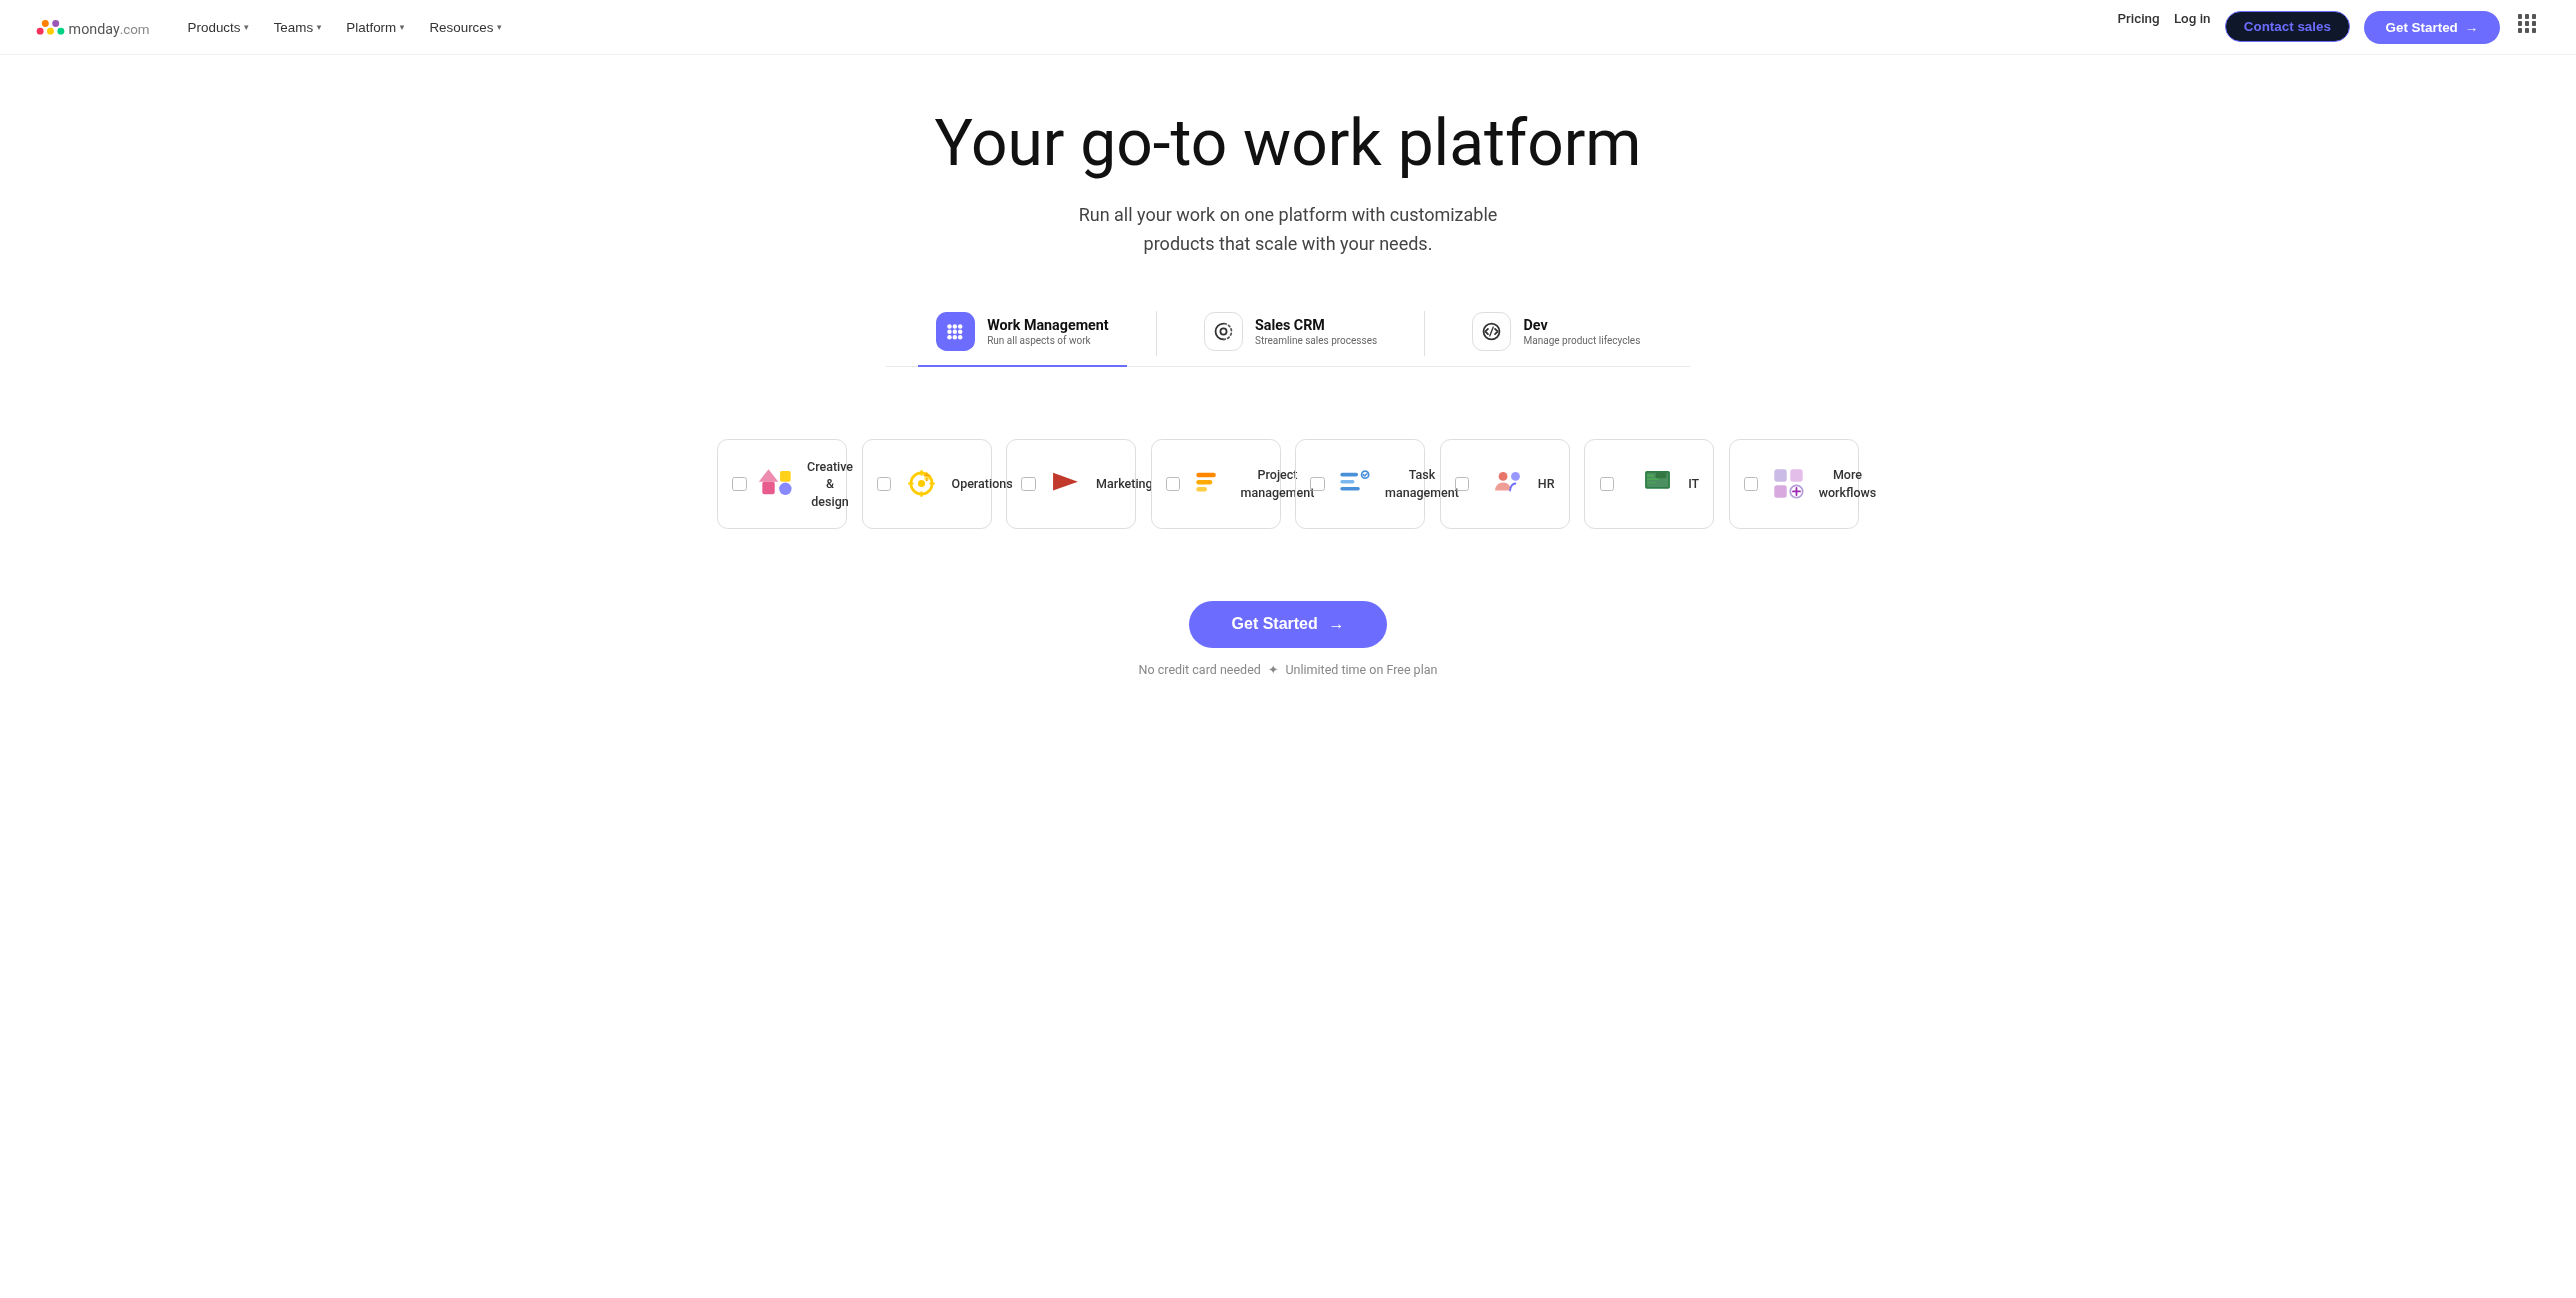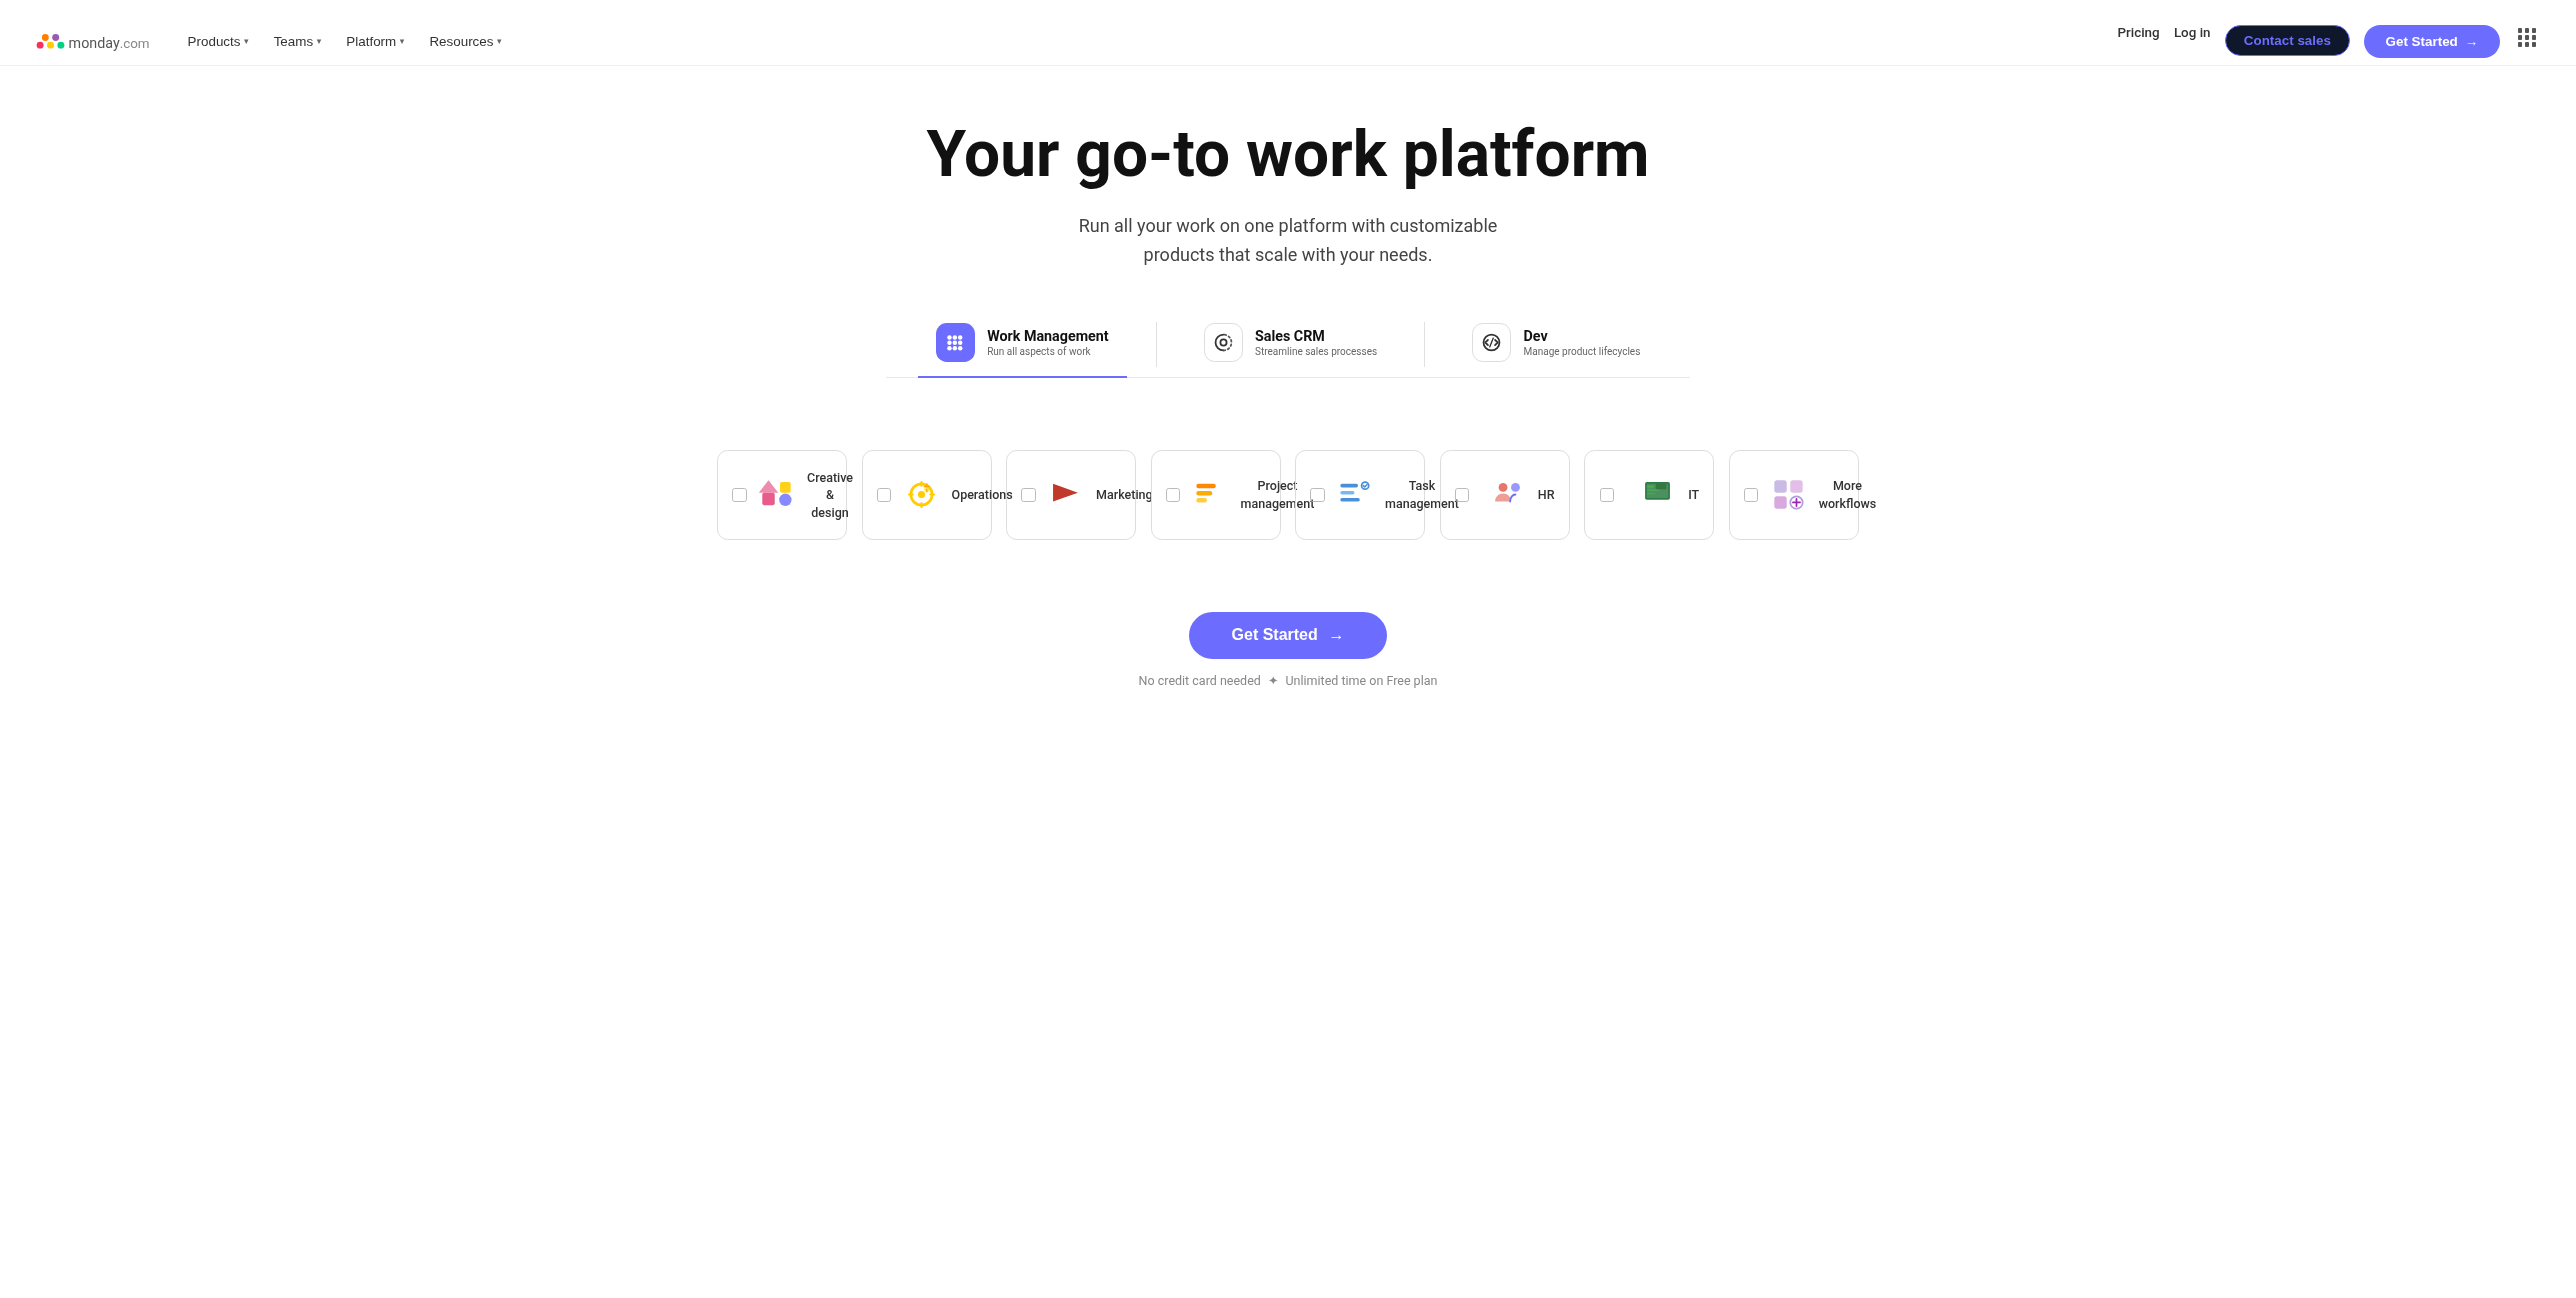--- a/index.html
+++ b/index.html
@@ -4,27 +4,26 @@
   <style>
     * { box-sizing: border-box; margin: 0; padding: 0; }
     body { font-family: -apple-system, BlinkMacSystemFont, 'Segoe UI', Roboto, sans-serif; background: #fff; color: #333; }
 
     
     .navbar {
       display: flex;
       align-items: center;
       justify-content: space-between;
       padding: 0 36px;
-      height: 49px;
+      height: 55px;
       border-bottom: 0.9px solid #f0f0f0;
       position: sticky;
       top: 0;
       background: #fff;
       z-index: 100;
-      margin-top: 17px;
     }
     .navbar-left { display: flex; align-items: center; gap: 29px; }
     .logo { display: flex; align-items: center; gap: 3.6px; text-decoration: none; }
     .logo-icon { width: 29px; height: 18px; }
     .logo-text { font-size: 19.7px; font-weight: 700; color: #111; }
     .logo-text span { color: #555; font-weight: 400; font-size: 14.3px; }
     .nav-items { display: flex; align-items: center; gap: 7.1px; }
     .nav-item {
       display: flex; align-items: center; gap: 3.6px;
       font-size: 13.4px; color: #333; cursor: pointer;
@@ -63,21 +62,21 @@
     
     .hero {
       display: flex;
       flex-direction: column;
       align-items: center;
       padding: 54px 18px 36px;
       text-align: center;
     }
     .hero-title {
       font-size: 64px;
-      font-weight: 700;
+      font-weight: 400;
       color: #111;
       line-height: 1.1;
       margin-bottom: 21.4px;
       max-width: 804px;
     }
     .hero-subtitle {
       font-size: 18px;
       color: #444;
       line-height: 1.6;
       max-width: 536px;

